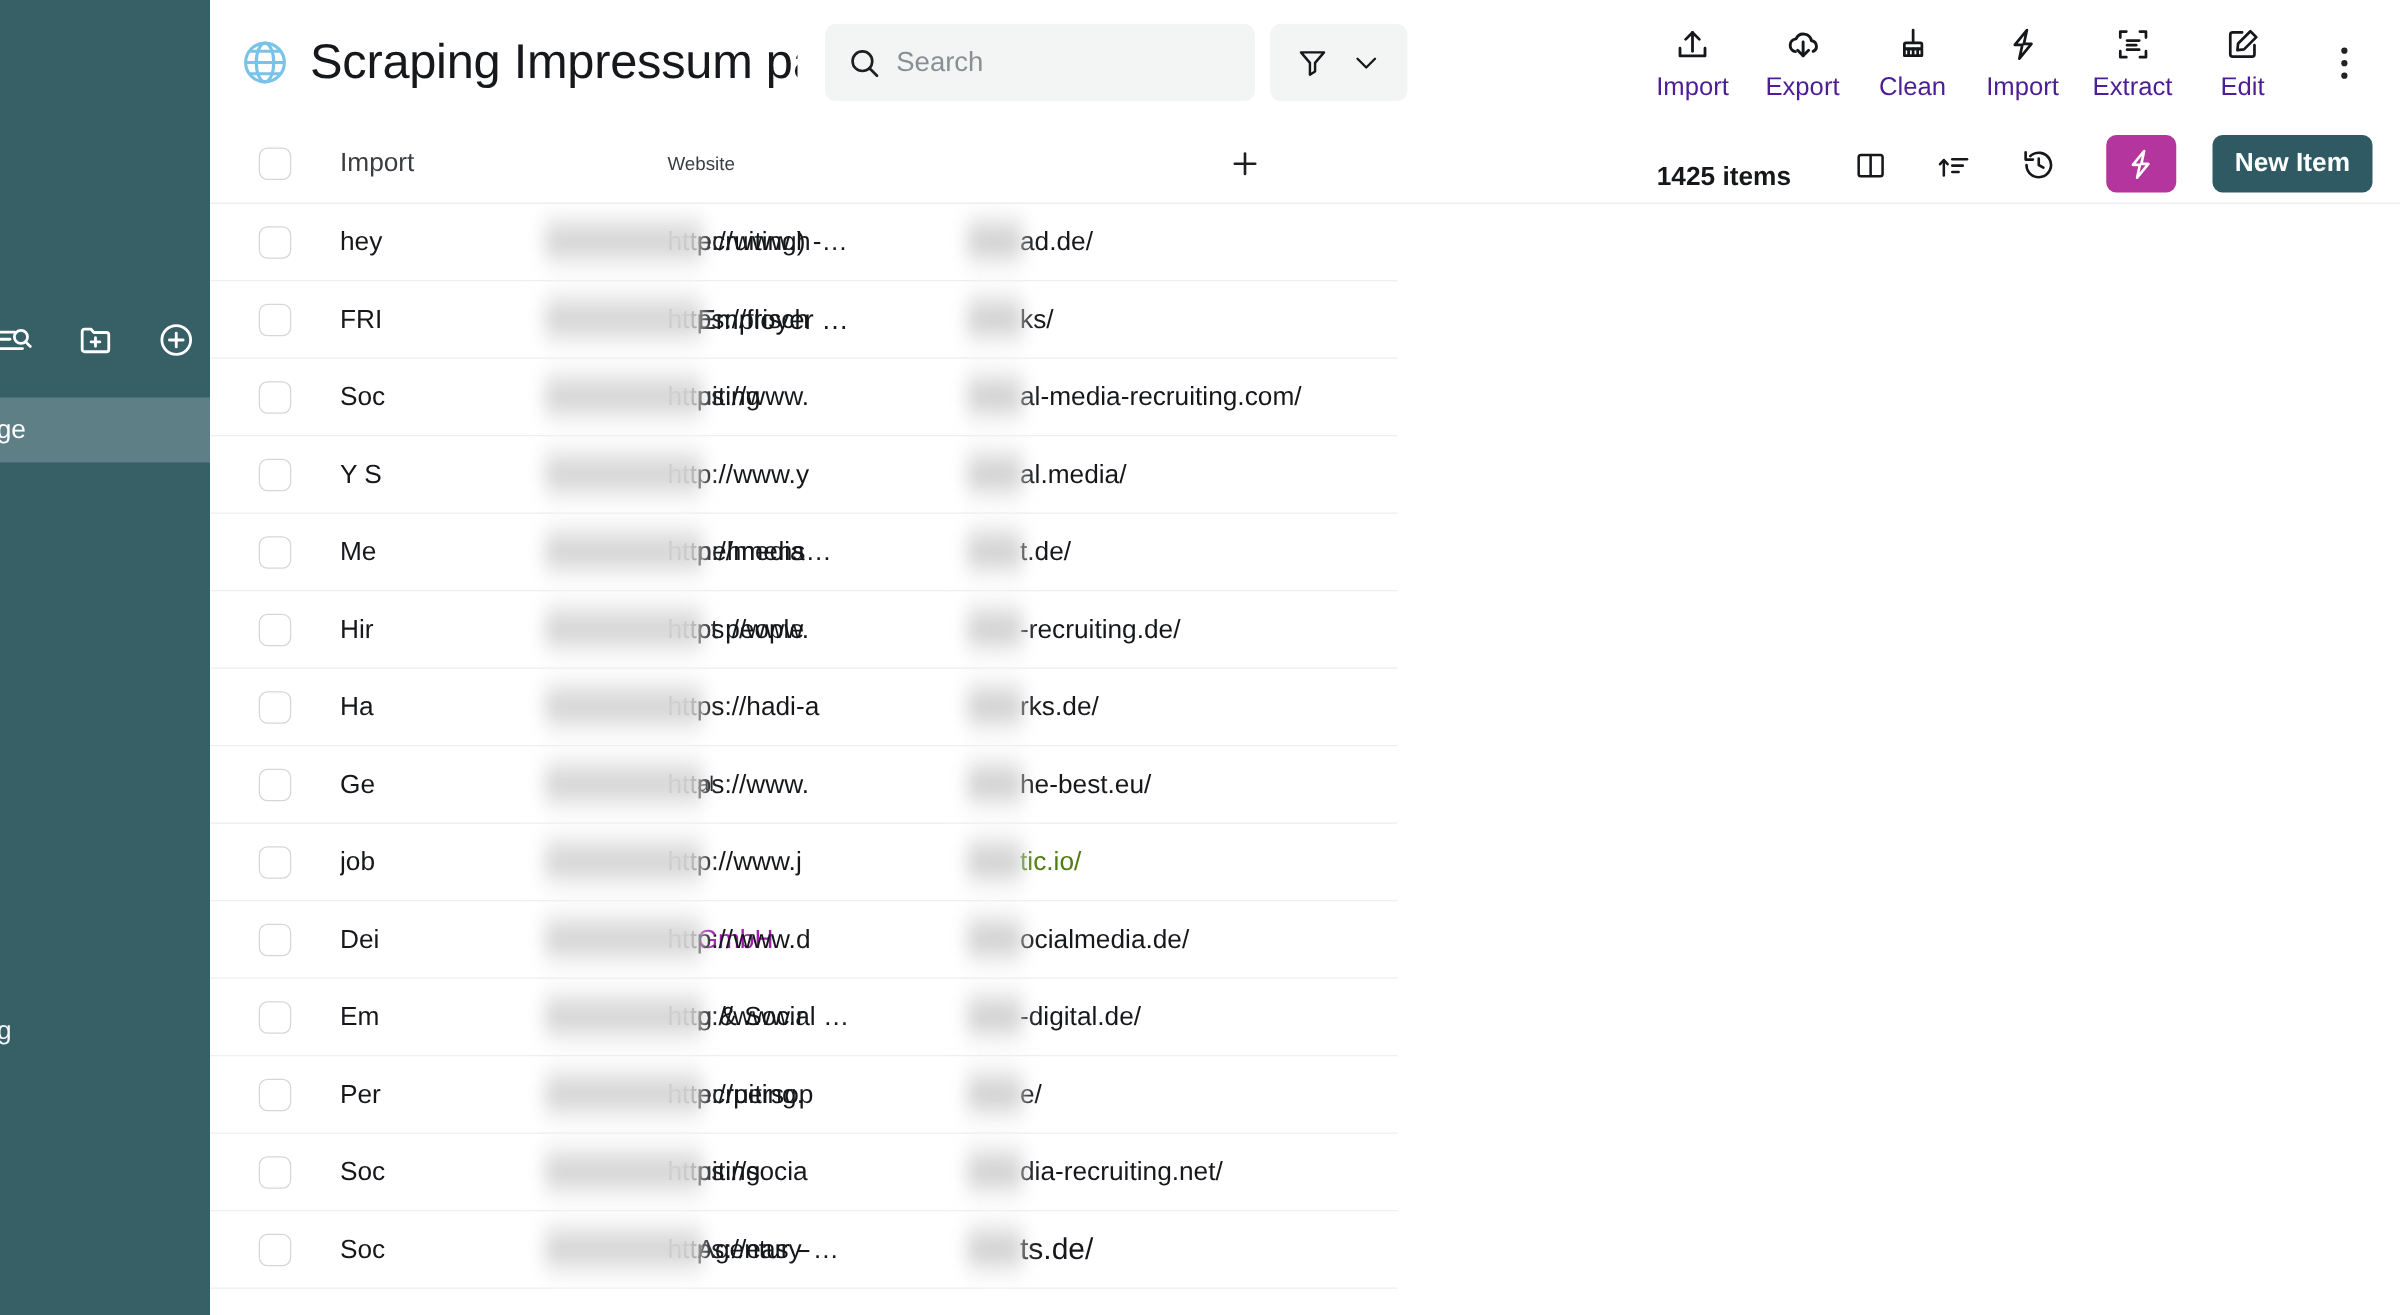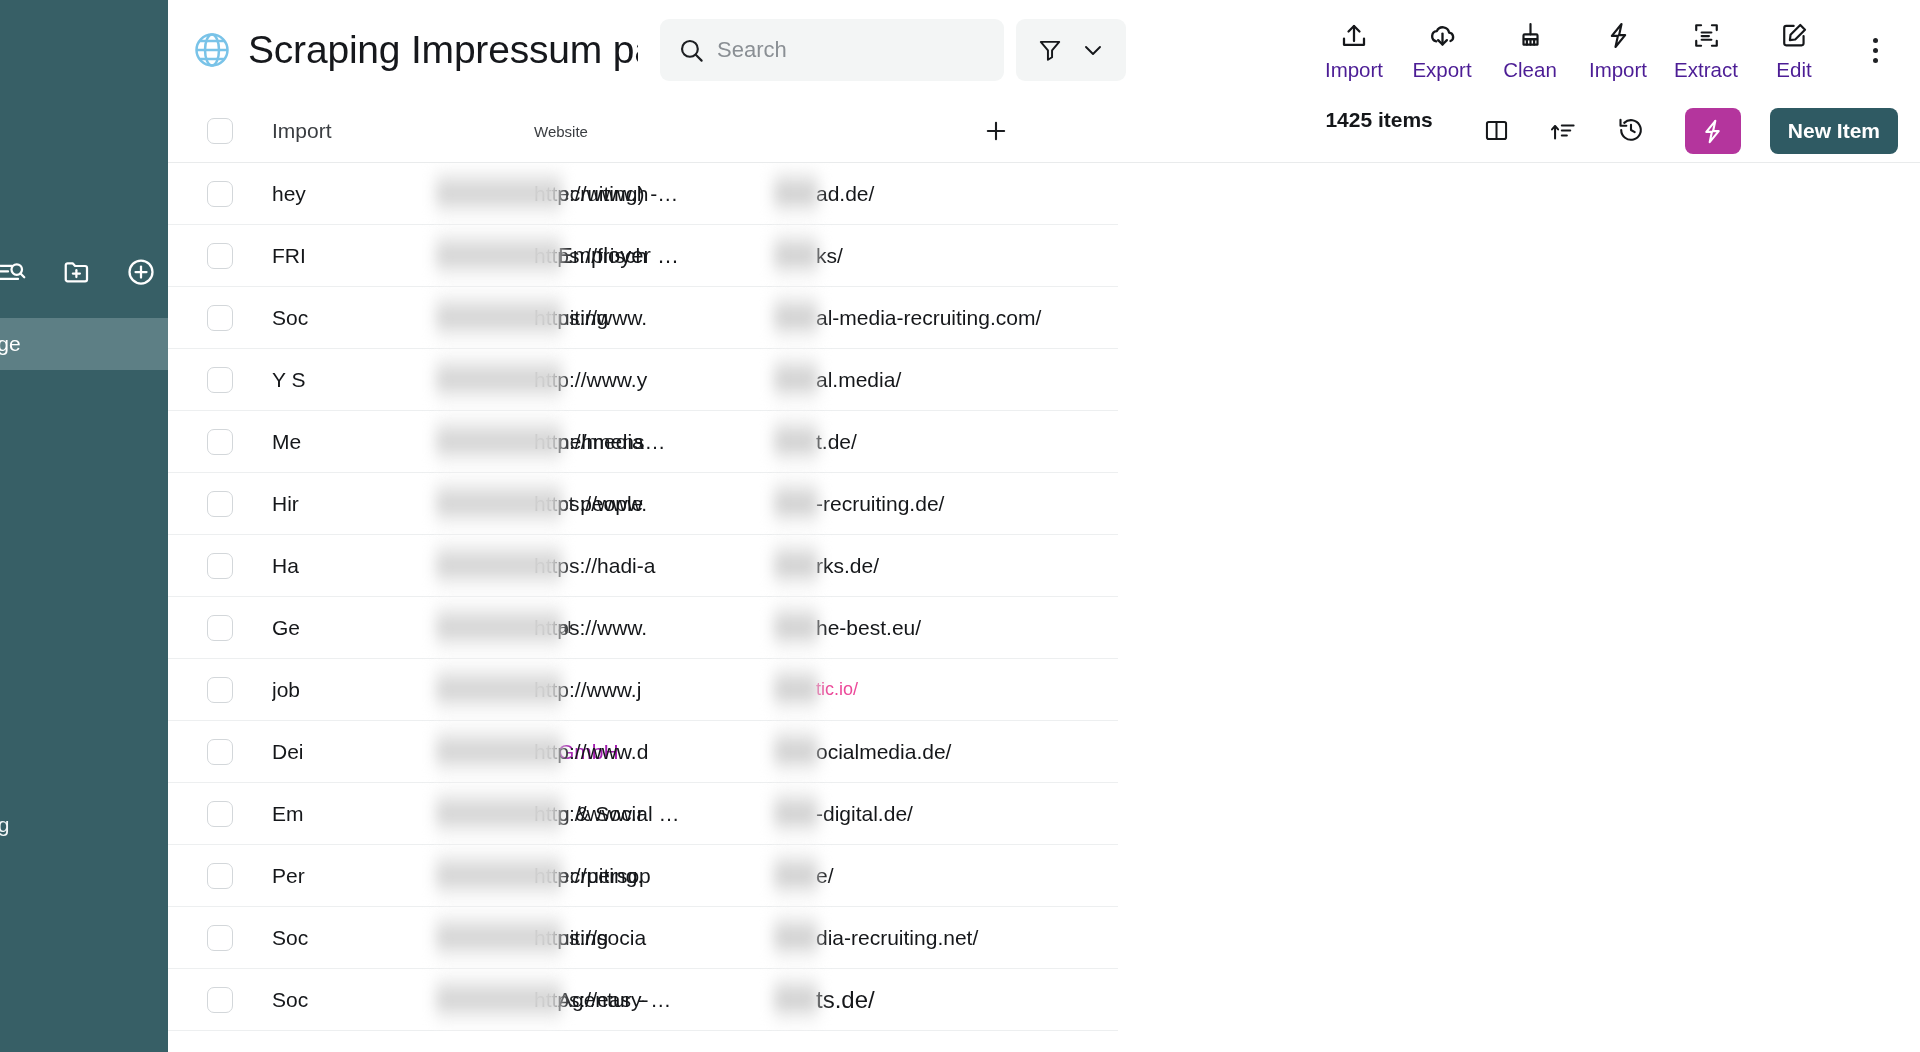--- a/index.html
+++ b/index.html
@@ -147,21 +147,21 @@
     background: #fff;
     flex: 0 0 26px;
   }
   .col-check { width: 104px; display:flex; justify-content:center; flex:0 0 104px; }
   .col-company { width: 262px; flex: 0 0 262px; font-size: 21px; color: #3a3d41; }
   .col-website { width: 448px; flex: 0 0 448px; font-size: 15px; color: #3a3d41; }
   .col-plus { width: 120px; flex: 0 0 120px; display: flex; justify-content: flex-start; color:#1b1d20; }
 
   .head-right {
     margin-left: auto;
-    display: flex; align-items: flex-start; gap: 17px;
+    display: flex; align-items: flex-end; gap: 17px;
   }
   .items-count { font-size: 21px; font-weight: bold; color: #15171a; margin-right: 22px; }
   .hicon {
     width: 50px; height: 44px;
     display:flex; align-items:center; justify-content:center;
     color: #15171a;
   }
   .flash-btn {
     width: 56px; height: 46px;
     background: #b4359d;
@@ -497,21 +497,21 @@
           <div class="cell-website">https://www.</div>
           <div style="position: absolute; left: 648px; top: 0px; height: 100%; display: flex; align-items: center; font-size: 21px; color: rgb(21, 23, 26); white-space: nowrap;">he-best.eu/</div>
         </div>
         <div class="row">
           <div class="col-check">
             <div class="cb"></div>
           </div>
           <div class="cell-company">job</div>
           <div style="position: absolute; left: 390px; top: 0px; height: 100%; display: flex; align-items: center; font-size: 21px; color: rgb(21, 23, 26); white-space: nowrap;"></div>
           <div class="cell-website">http://www.j</div>
-          <div style="position: absolute; left: 648px; top: 0px; height: 100%; display: flex; align-items: center; font-size: 18px; color: #ec4899; white-space: nowrap;">tic.io/</div>
+          <div style="position: absolute; left: 648px; top: 0px; height: 100%; display: flex; align-items: center; font-size: 21px; color: #4d7c0f; white-space: nowrap;">tic.io/</div>
         </div>
         <div class="row">
           <div class="col-check">
             <div class="cb"></div>
           </div>
           <div class="cell-company">Dei</div>
           <div style="position: absolute; left: 390px; top: 0px; height: 100%; display: flex; align-items: center; font-size: 21px; color: #a21caf; white-space: nowrap;">GmbH</div>
           <div class="cell-website">http://www.d</div>
           <div style="position: absolute; left: 648px; top: 0px; height: 100%; display: flex; align-items: center; font-size: 21px; color: rgb(21, 23, 26); white-space: nowrap;">ocialmedia.de/</div>
         </div>

